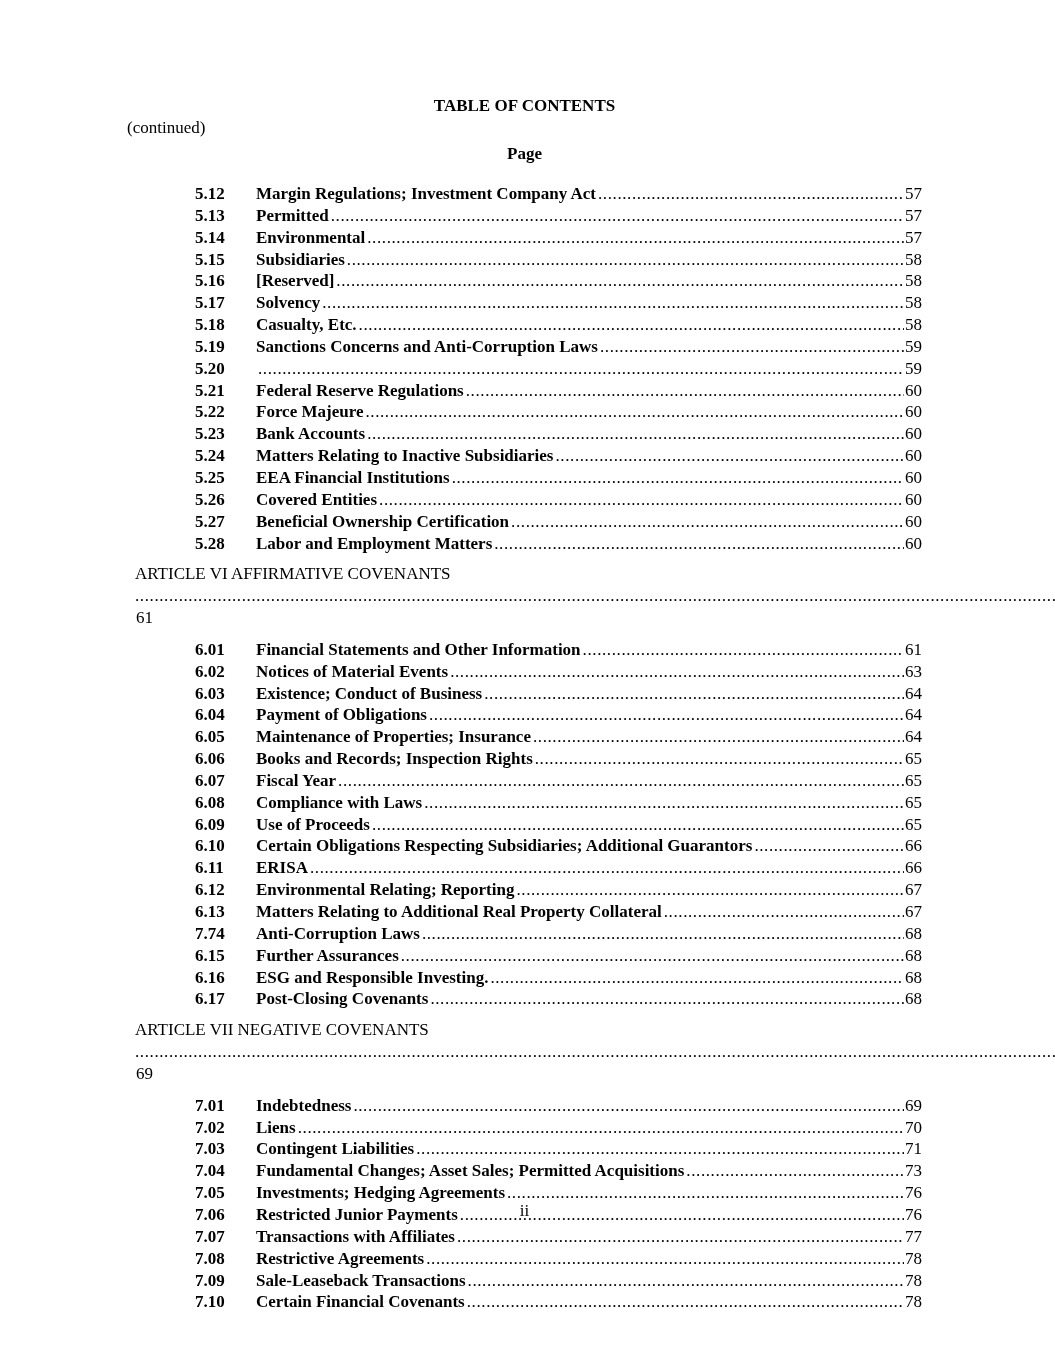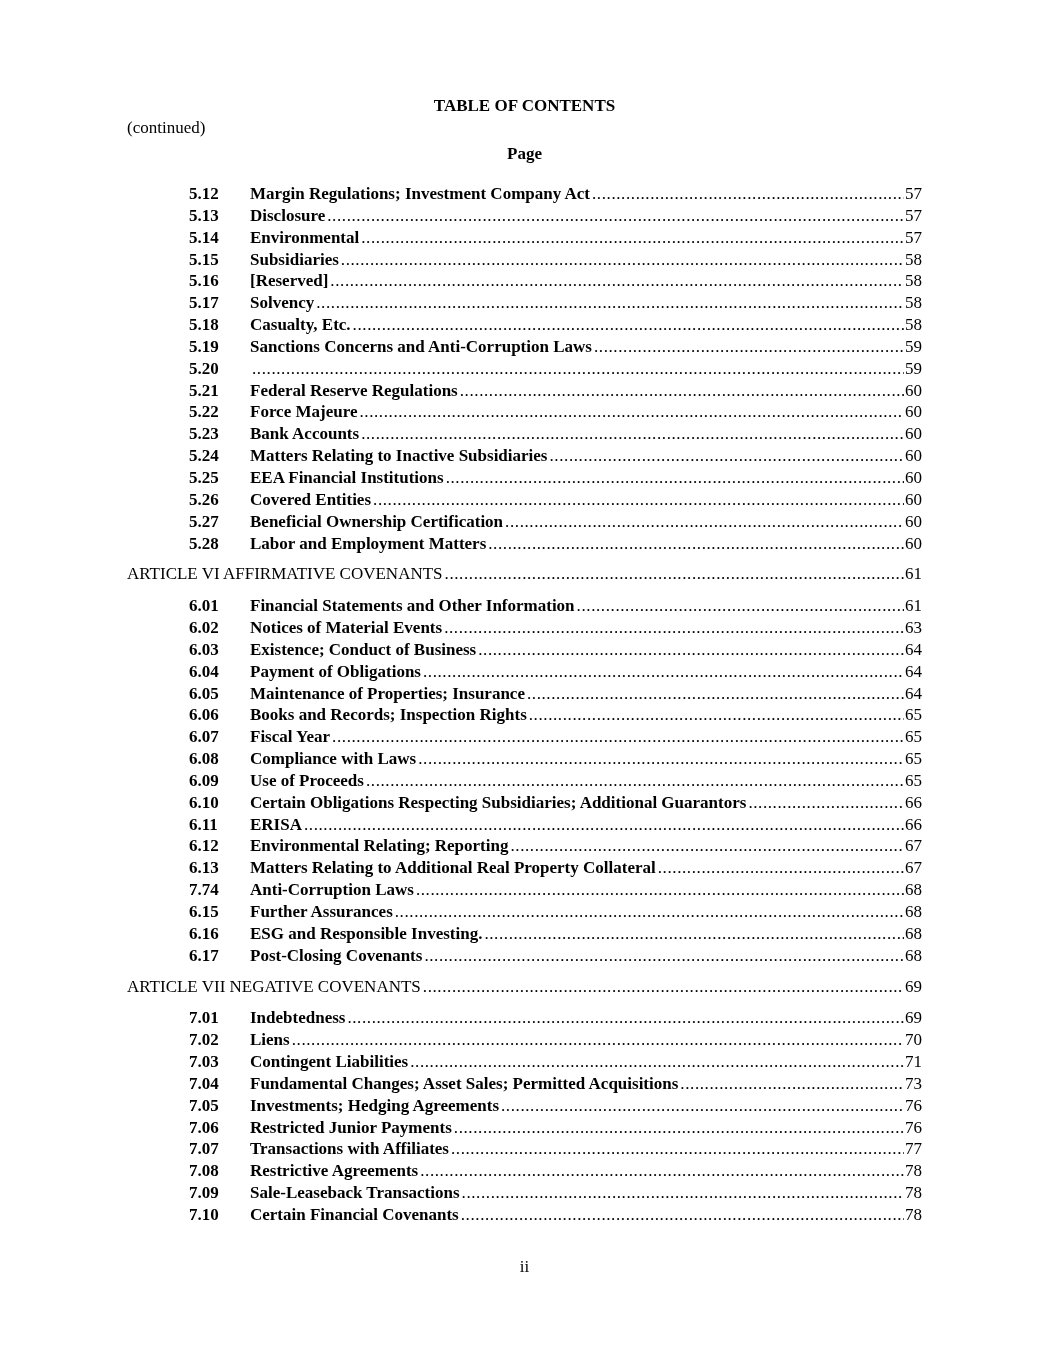--- a/index.html
+++ b/index.html
@@ -31,40 +31,42 @@
     line-height: 22px;
   }
   .page-col-label {
     text-align: center;
     font-weight: bold;
     line-height: 22px;
     margin-top: 4px;
   }
   .toc {
     margin-top: 18px;
+    margin-left: 6px;
   }
   .row {
     display: flex;
     align-items: baseline;
     line-height: 21.85px;
   }
   .row.item .num {
     flex: none;
     margin-left: 62px;
     width: 61px;
     font-weight: bold;
   }
   .row.item .ttl {
     flex: none;
     font-weight: bold;
     white-space: pre;
     text-align: right;
   }
   .row.article {
     margin: 9px 0 10px 0;
+    flex-direction: column;
   }
   .row.article .ttl {
     flex: none;
     font-weight: normal;
     white-space: pre;
   }
   .dots {
     flex: 1 1 auto;
     overflow: hidden;
     white-space: nowrap;
@@ -75,21 +77,21 @@
     content: "........................................................................................................................................................................................................................................................";
     letter-spacing: 0.6px;
   }
   .pg {
     flex: none;
     font-weight: normal;
     padding-left: 1px;
   }
   .folio {
     position: absolute;
-    top: 1256px;
+    top: 1200px;
     left: 127px;
     right: 133px;
     text-align: center;
     line-height: 22px;
     font-weight: normal;
   }
 </style>
 </head>
 <body>
 
@@ -102,21 +104,21 @@
 
   <main class="toc">
       <div class="row item">
         <span class="num">5.12</span>
         <span class="ttl">Margin Regulations; Investment Company Act</span>
         <span class="dots"></span>
         <span class="pg">57</span>
       </div>
       <div class="row item">
         <span class="num">5.13</span>
-        <span class="ttl">Disclosure</span>
+        <span class="ttl">Permitted</span>
         <span class="dots"></span>
         <span class="pg">57</span>
       </div>
       <div class="row item">
         <span class="num">5.14</span>
         <span class="ttl">Environmental</span>
         <span class="dots"></span>
         <span class="pg">57</span>
       </div>
       <div class="row item">

